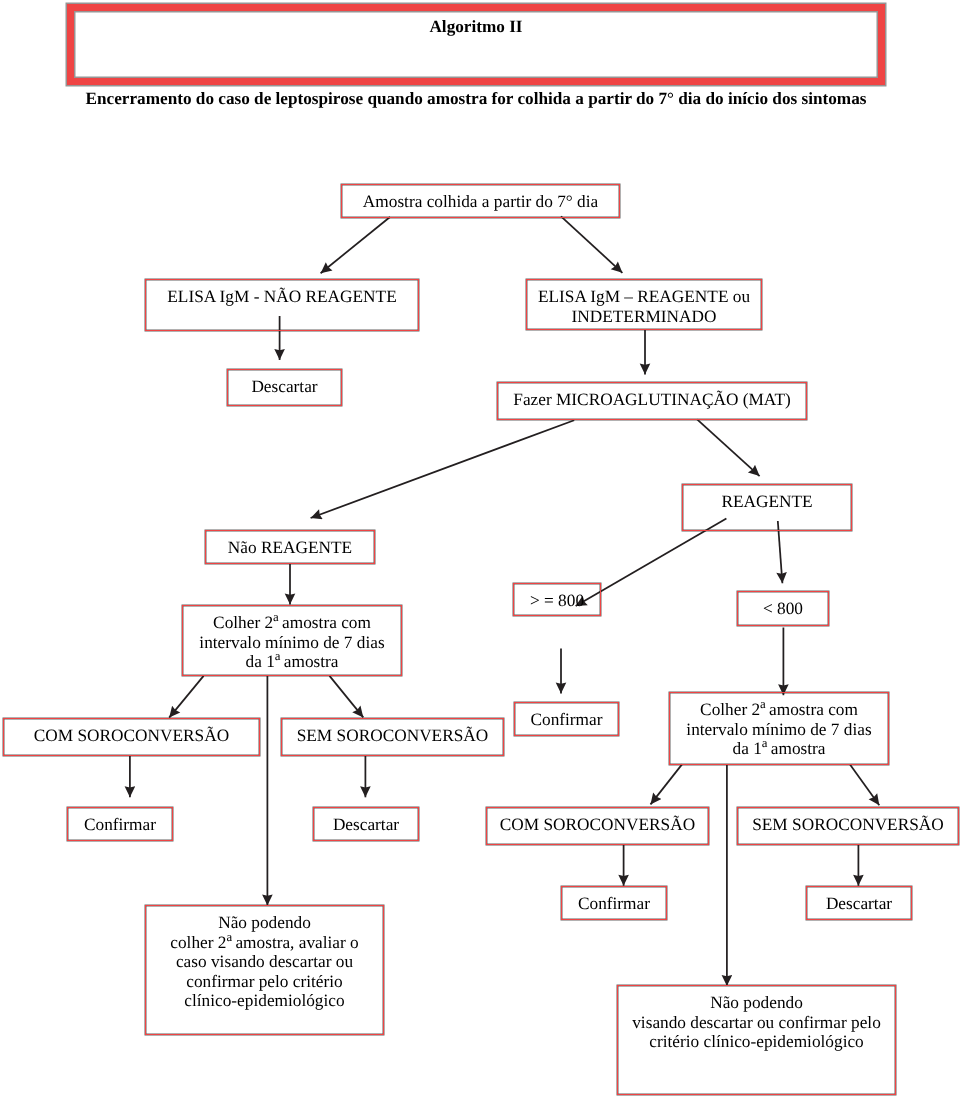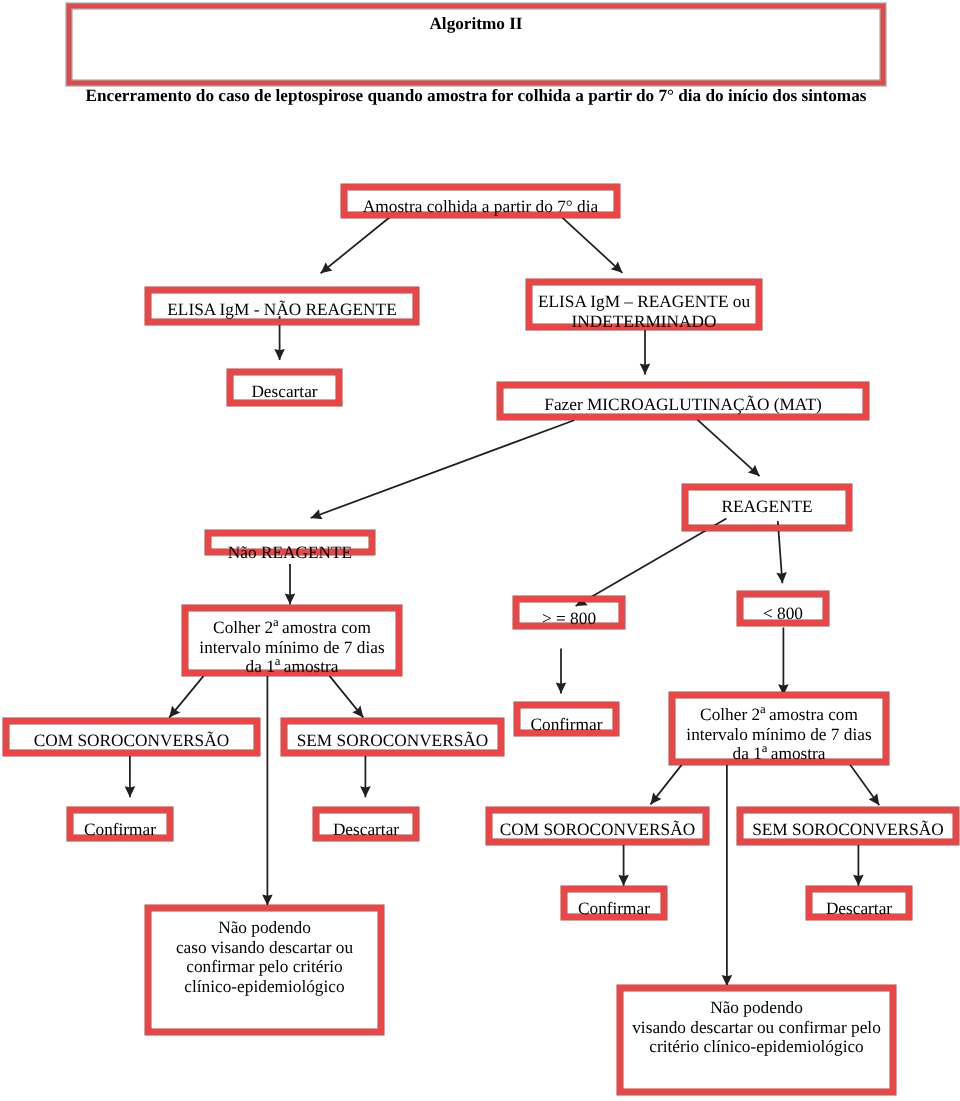--- a/index.html
+++ b/index.html
@@ -1,23 +1,23 @@
 <!DOCTYPE html>
 <html><head>
 <meta charset="utf-8">
 <title>Algoritmo II</title>
 <style>
 html,body{margin:0;padding:0;background:#ffffff;}
 body{width:960px;height:1101px;font-family:"Liberation Serif",serif;color:#000000;-webkit-font-smoothing:antialiased;text-rendering:geometricPrecision;}
 #stage{position:relative;width:960px;height:1101px;overflow:hidden;background:#fff;}
 svg#edges{position:absolute;left:0;top:0;width:960px;height:1101px;}
-.node{position:absolute;box-sizing:border-box;border:6px solid #ef4444;box-shadow:0 0 0 0.5px rgba(35,31,32,0.7), inset 0 0 0 0.5px rgba(35,31,32,0.7);background:transparent;
+.node{position:absolute;box-sizing:border-box;border:1px solid #ef4444;box-shadow:0 0 0 0.5px rgba(35,31,32,0.7), inset 0 0 0 0.5px rgba(35,31,32,0.7);background:transparent;
   text-align:center;font-size:17.3px;line-height:19.5px;white-space:nowrap;padding-top:7.3px;}
 .node>span,.node>div{display:block;}
-.titlebox{position:absolute;box-sizing:border-box;border:4px solid #ef4444;box-shadow:0 0 0 1.5px rgba(35,31,32,0.48), inset 0 0 0 1.5px rgba(35,31,32,0.48);background:transparent;}
+.titlebox{position:absolute;box-sizing:border-box;border:7px solid #ef4444;box-shadow:0 0 0 1.5px rgba(35,31,32,0.48), inset 0 0 0 1.5px rgba(35,31,32,0.48);background:transparent;}
 .t-head{position:absolute;left:0;right:0;text-align:center;font-weight:bold;font-size:17.2px;line-height:17.2px;top:6.5px;}
 .t-sub{position:absolute;left:0;right:0;text-align:center;font-weight:bold;font-size:17.2px;line-height:17.2px;top:48px;margin-top:31px;}
 sup{font-size:0.74em;vertical-align:0.54em;line-height:0;margin-right:-0.08em;}
 </style>
 </head>
 <body>
 
 <div id="stage">
 
 <svg id="edges" viewBox="0 0 960 1101">
@@ -53,52 +53,52 @@
 
 <div class="titlebox" style="left:67px;top:4px;width:818px;height:81px;">
   <div class="t-head">Algoritmo II</div>
   <div class="t-sub"><span>Encerramento do caso de leptospirose quando amostra for colhida a partir do 7</span><span>°</span><span> dia do início dos sintomas</span></div>
 </div>
 
 <div class="node" style="left:341px;top:184px;width:279px;height:34px;">
       <span>Amostra colhida a partir do 7° dia</span>
     </div>
 
-<div class="node" style="left:145px;top:279px;width:274px;height:38px;margin-top:8px;">
+<div class="node" style="left:145px;top:279px;width:274px;height:52px;">
       <span>ELISA IgM - NÃO REAGENTE</span>
     </div>
 
 <div class="node" style="left:526px;top:279px;width:236px;height:51px;">
       <span>ELISA IgM – REAGENTE ou</span>
       <span>INDETERMINADO</span>
     </div>
 
 <div class="node" style="left:227px;top:369px;width:115px;height:37px;">
       <span>Descartar</span>
     </div>
 
-<div class="node" style="left:497px;top:382px;width:372px;height:38px;">
+<div class="node" style="left:497px;top:382px;width:310px;height:38px;">
       <span>Fazer MICROAGLUTINAÇÃO (MAT)</span>
     </div>
 
 <div class="node" style="left:682px;top:484px;width:170px;height:47px;">
       <span>REAGENTE</span>
     </div>
 
-<div class="node" style="left:205px;top:530px;width:170px;height:25px;">
+<div class="node" style="left:205px;top:530px;width:170px;height:34px;">
       <span>Não REAGENTE</span>
     </div>
 
 <div class="node" style="left:182px;top:605px;width:220px;height:71px;">
       <span>Colher 2<sup>a</sup> amostra com</span>
       <span>intervalo mínimo de 7 dias</span>
       <span>da 1<sup>a</sup> amostra</span>
     </div>
 
-<div class="node" style="left:513px;top:596px;width:112px;height:33px;">
+<div class="node" style="left:513px;top:583px;width:88px;height:33px;">
       <span>&gt; = 800</span>
     </div>
 
 <div class="node" style="left:737px;top:591px;width:92px;height:35px;font-family:Liberation Serif, serif;">
       <span>&lt; 800</span>
     </div>
 
 <div class="node" style="left:514px;top:702px;width:105px;height:34px;">
       <span>Confirmar</span>
     </div>
@@ -136,20 +136,21 @@
 <div class="node" style="left:561px;top:886px;width:106px;height:34px;">
       <span>Confirmar</span>
     </div>
 
 <div class="node" style="left:806px;top:886px;width:106px;height:34px;">
       <span>Descartar</span>
     </div>
 
 <div class="node" style="left:145px;top:905px;width:239px;height:130px;">
       <span>Não podendo</span>
+      <span>colher 2<sup>a</sup> amostra, avaliar o</span>
       <span>caso visando descartar ou</span>
       <span>confirmar pelo critério</span>
       <span>clínico-epidemiológico</span>
     </div>
 
 <div class="node" style="left:617px;top:985px;width:279px;height:110px;">
       <span>Não podendo</span>
       <span>visando descartar ou confirmar pelo</span>
       <span>critério clínico-epidemiológico</span>
     </div>

